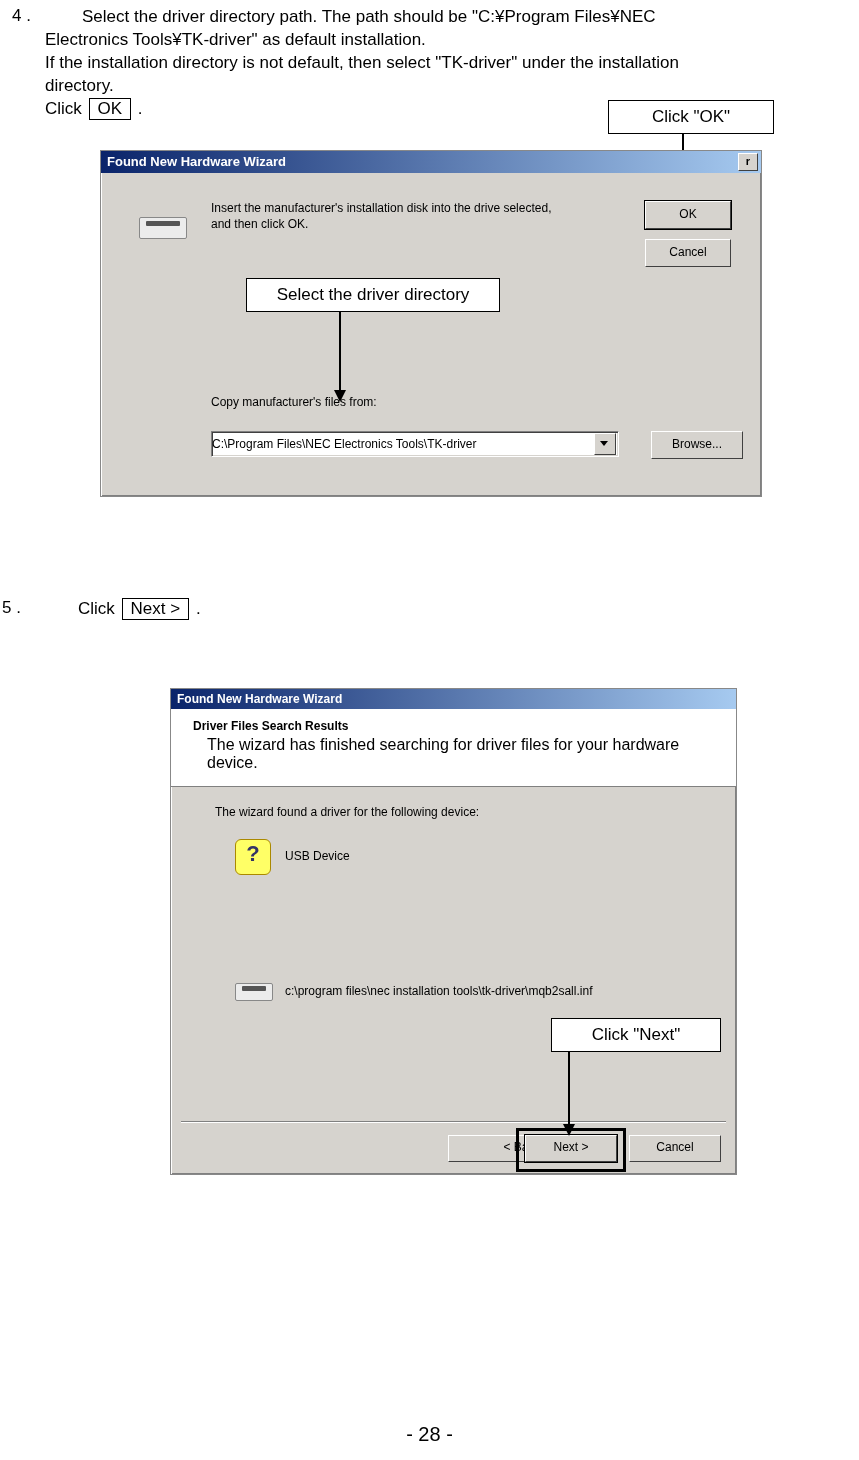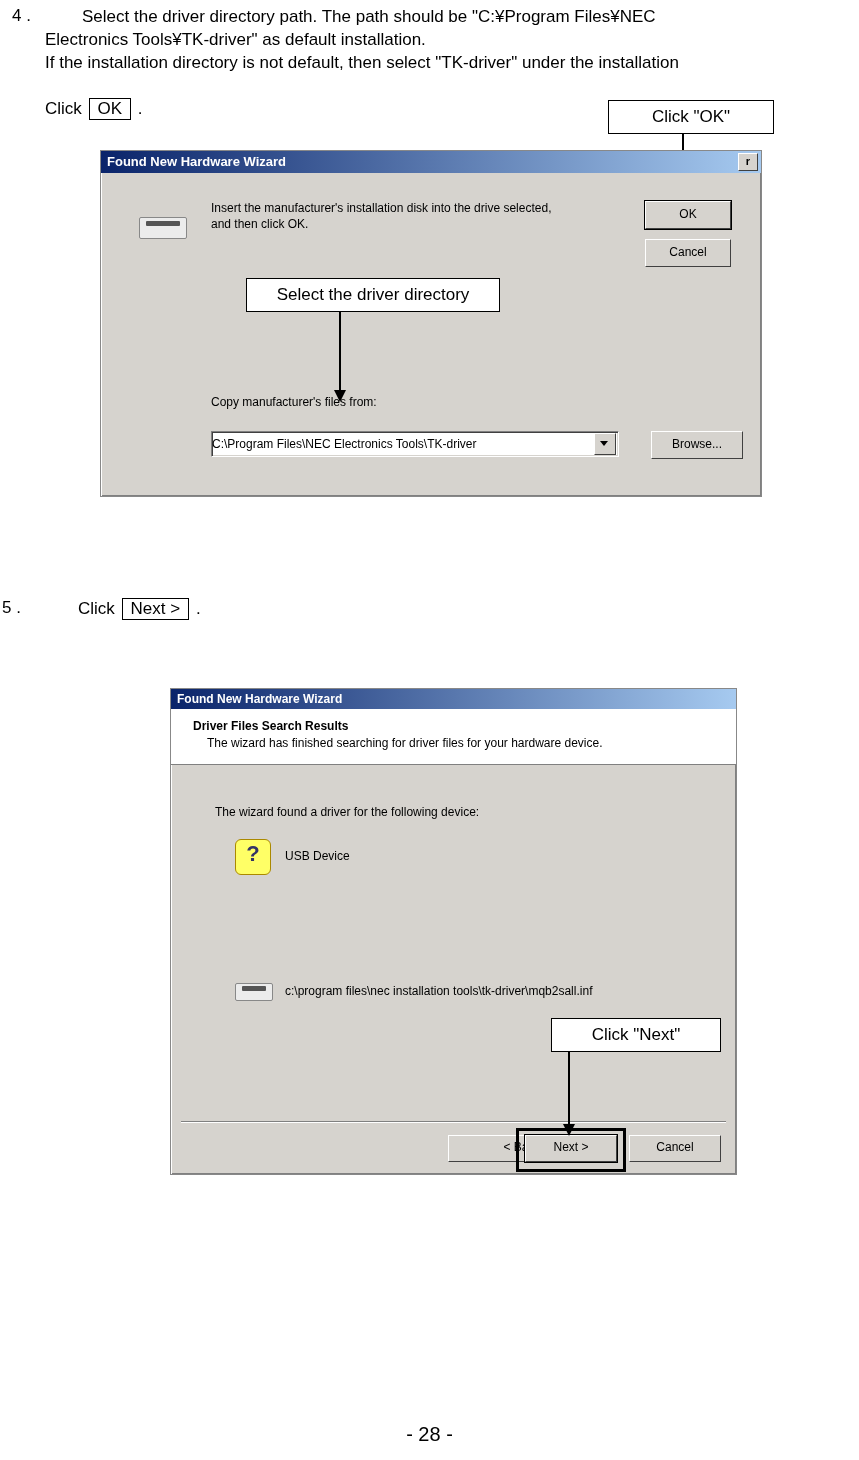--- a/index.html
+++ b/index.html
@@ -225,21 +225,21 @@
     padding: 10px 22px 14px 22px;
     background: #fff;
     border-bottom: 1px solid #808080;
   }
   .d2-header-title {
     font-weight: bold;
     font-size: 12px;
     margin-bottom: 3px;
   }
   .d2-header-sub {
-    font-size: 12px;
+    font-size: 16px;
     padding-left: 14px;
   }
   .d2-line1 {
     position: absolute;
     left: 44px;
     top: 96px;
   }
   .d2-dev-icon {
     position: absolute;
     left: 64px;
@@ -323,20 +323,21 @@
 </style>
 </head>
 <body>
 
 <div class="page">
 
   <div class="step-num" style="top:6px;">4 .</div>
   <div class="step-text" style="top:6px;">Select the driver directory path. The path should be "C:¥Program Files¥NEC</div>
   <div class="step-text2" style="top:29px;">Electronics Tools¥TK-driver" as default installation.</div>
   <div class="step-text2" style="top:52px;">If the installation directory is not default, then select "TK-driver" under the installation</div>
+  <div class="step-text2" style="top:75px;">directory.</div>
   <div class="step-text2" style="top:98px;">
     <span>Click </span><span class="btn-inline"> OK </span><span> .</span>
   </div>
 
   <div class="callout" style="left:608px; top:100px; width:140px;">Click "OK"</div>
   <div class="arrow-line-v" style="left:682px; top:133px; height:44px;"></div>
   <div class="arrow-head-down" style="left:677px; top:176px;"></div>
 
   <div class="dialog1">
     <div class="titlebar1">

